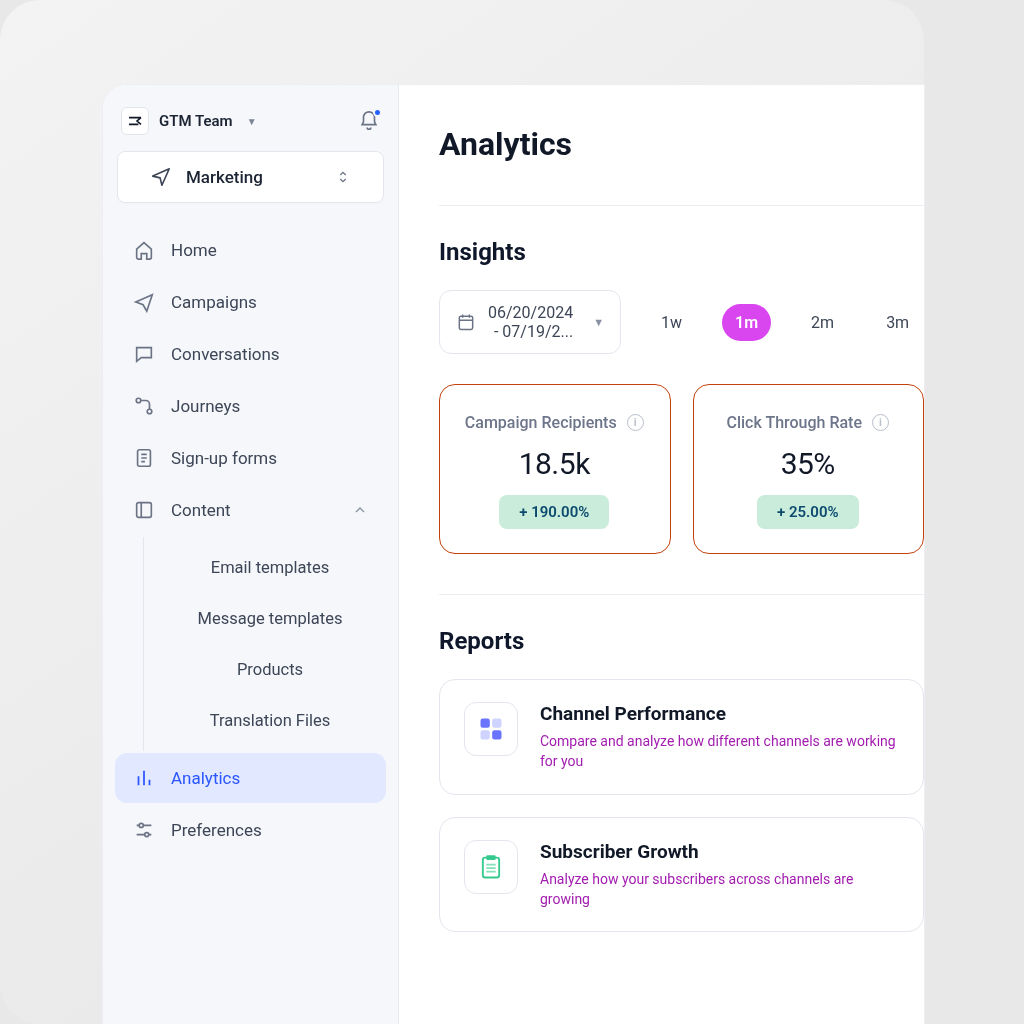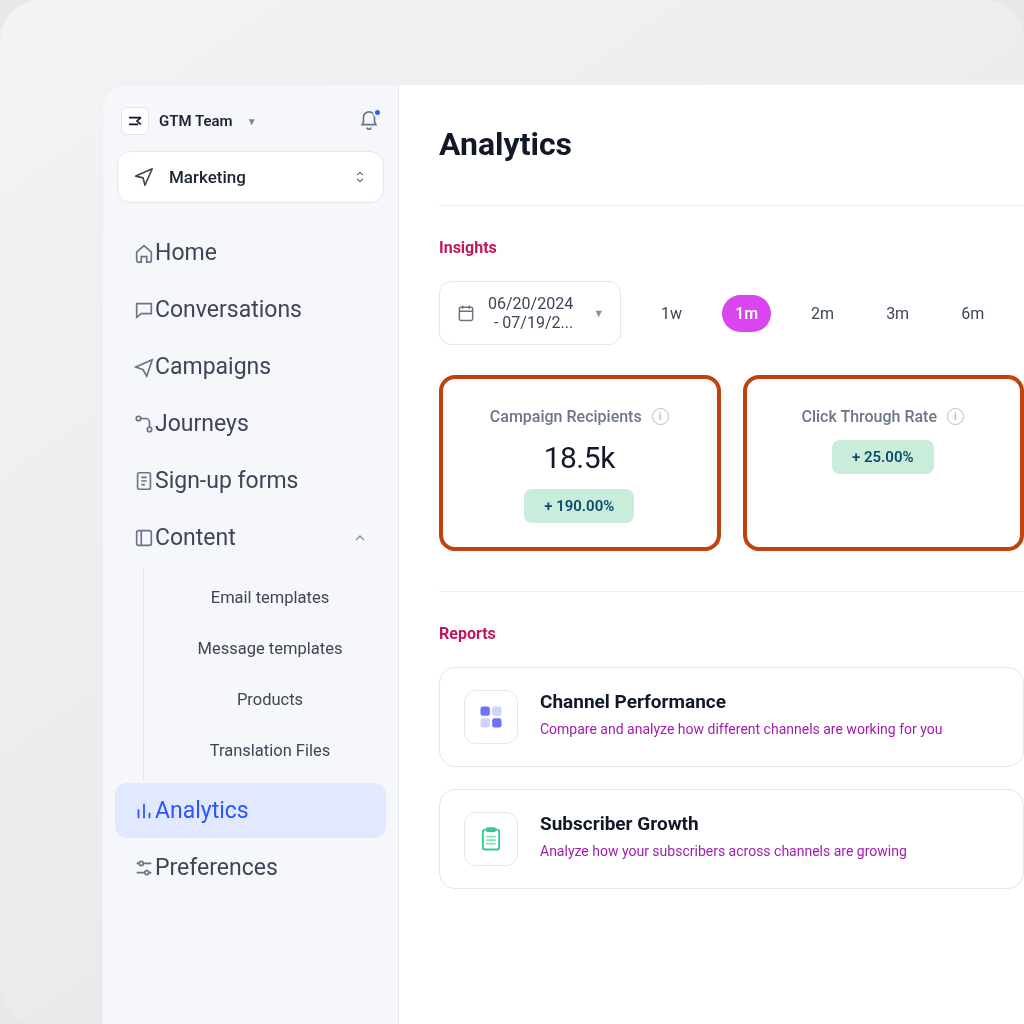--- a/index.html
+++ b/index.html
@@ -1,61 +1,61 @@
 <!DOCTYPE html>
 <html><head>
 <meta charset="utf-8">
 <style>
 * { box-sizing: border-box; margin: 0; padding: 0; }
 html, body { width: 1024px; height: 1024px; font-family: -apple-system, BlinkMacSystemFont, "Segoe UI", Roboto, sans-serif; background: #e8e8e8; overflow: hidden; }
-.outer { width: 1024px; height: 1024px; background: linear-gradient(145deg, #f3f3f3, #e5e5e5); position: relative; border-radius: 40px; }
+.outer { width: 924px; height: 1024px; background: linear-gradient(145deg, #f3f3f3, #e5e5e5); position: relative; border-radius: 40px; }
 .app-window { position: absolute; top: 85px; left: 103px; right: 0; bottom: 0; background: #fff; border-radius: 24px 0 0 0; box-shadow: 0 0 0 1px #eceef2; overflow: hidden; display: flex; }
 
 
 .sidebar { width: 296px; background: #f5f7fa; border-right: 1px solid #e6e9ef; display: flex; flex-direction: column; padding: 18px 12px 0 12px; }
 .sidebar-top { display: flex; align-items: center; justify-content: space-between; padding: 4px 6px 16px 6px; }
 .team-switch { display: flex; align-items: center; gap: 10px; }
 .logo-box { width: 28px; height: 28px; border: 1px solid #e1e4ea; border-radius: 6px; background: #fff; display: flex; align-items: center; justify-content: center; }
 .team-name { font-size: 15px; font-weight: 600; color: #1c2434; }
 .caret-down-sm { color: #7c8597; font-size: 10px; margin-left: 4px; }
 .bell-wrap { position: relative; width: 22px; height: 22px; color: #6b7385; }
 .bell-dot { position: absolute; top: -2px; right: -2px; width: 9px; height: 9px; background: #2361ff; border: 2px solid #f5f7fa; border-radius: 50%; }
 
-.workspace-select { background: #fff; border: 1px solid #e3e6ed; border-radius: 14px; padding: 14px 15px; display: flex; align-items: center; justify-content: space-between; margin: 0 2px 22px 2px; box-shadow: 0 1px 2px rgba(0,0,0,0.02); }
+.workspace-select { background: #fff; border: 1px solid #e3e6ed; border-radius: 8px; padding: 14px 32px; display: flex; align-items: center; justify-content: space-between; margin: 0 2px 22px 2px; box-shadow: 0 1px 2px rgba(0,0,0,0.02); }
 .workspace-left { display: flex; align-items: center; gap: 14px; }
 .workspace-label { font-size: 17px; font-weight: 500; color: #1c2434; }
 .sort-icon { color: #6b7385; }
 
 .nav { display: flex; flex-direction: column; gap: 2px; }
-.nav-item { display: flex; align-items: center; padding: 14px 18px; border-radius: 12px; font-size: 23px; color: #3d4657; cursor: pointer; }
+.nav-item { display: flex; align-items: center; gap: 16px; padding: 14px 18px; border-radius: 12px; font-size: 17px; color: #3d4657; cursor: pointer; }
 .nav-item .nav-icon { width: 22px; height: 22px; color: #6b7385; flex-shrink: 0; display: flex; align-items: center; justify-content: center; }
 .nav-item .chev { margin-left: auto; color: #8a93a6; }
 .nav-item.active { background: #e1e8ff; color: #2a55ff; }
 .nav-item.active .nav-icon { color: #2a55ff; }
 
 .sub-nav { margin-left: 28px; border-left: 1px solid #e3e6ed; padding: 6px 0 6px 0; display: flex; flex-direction: column; gap: 2px; }
 .sub-item { font-size: 16.5px; color: #3d4657; padding: 15px 12px 15px 22px; cursor: pointer; text-align: center; }
 
 
 .main { flex: 1; padding: 40px 0 0 40px; overflow: hidden; }
 .page-title { font-size: 32px; font-weight: 700; color: #111827; margin-bottom: 42px; }
 .divider { height: 1px; background: #ebedf2; margin-bottom: 32px; }
-.section-title { font-size: 16px; font-weight: 700; color: #be185d; margin-bottom: 24px; }
+.section-title { font-size: 24px; font-weight: 700; color: #0f172a; margin-bottom: 24px; }
 
 .insights-controls { display: flex; align-items: center; gap: 28px; margin-bottom: 30px; }
 .date-picker { display: flex; align-items: center; gap: 12px; border: 1px solid #e3e6ed; border-radius: 12px; padding: 12px 16px; font-size: 16px; color: #3d4657; background: #fff; text-align: right; }
 .date-picker .cal-icon { color: #6b7385; }
 .date-picker .dd { margin-left: 8px; color: #8a93a6; font-size: 11px; }
 
 .range-pills { display: flex; align-items: center; gap: 28px; font-size: 16px; color: #3d4657; }
 .pill { padding: 8px 12px; border-radius: 999px; cursor: pointer; }
 .pill.active { background: #d946ef; color: #fff; font-weight: 600; padding: 9px 13px; }
 
 .metric-row { display: flex; gap: 22px; margin-bottom: 40px; }
-.metric-card { width: 286px; border: 4px solid #c2410c; border-radius: 16px; padding: 28px 10px 24px 9px; text-align: center; }
+.metric-card { width: 286px; border: 1px solid #c2410c; border-radius: 16px; padding: 28px 10px 24px 9px; text-align: center; }
 .metric-label-row { display: flex; align-items: center; justify-content: center; gap: 10px; color: #6c7589; font-size: 16px; font-weight: 500; margin-bottom: 14px; }
 .info-icon { width: 17px; height: 17px; border: 1.5px solid #b7bdc9; border-radius: 50%; display: inline-flex; align-items: center; justify-content: center; font-size: 11px; color: #b7bdc9; font-weight: 600; }
 .metric-value { font-size: 30px; font-weight: 400; color: #111827; margin-bottom: 14px; letter-spacing: -0.5px; }
 .metric-delta { display: inline-block; background: #c9ecdb; color: #0c4a6e; font-size: 15px; font-weight: 600; padding: 8px 20px; border-radius: 8px; }
 
 .report-card { border: 1px solid #e3e6ed; border-radius: 16px; padding: 22px 24px; display: flex; gap: 22px; margin-bottom: 22px; align-items: flex-start; }
 .report-icon-box { width: 54px; height: 54px; border: 1px solid #e3e6ed; border-radius: 12px; display: flex; align-items: center; justify-content: center; flex-shrink: 0; }
 .report-title { font-size: 19px; font-weight: 700; color: #111827; margin-bottom: 6px; }
 .report-desc { font-size: 14px; color: #a21caf; line-height: 1.45; }
 
@@ -111,33 +111,33 @@
               <svg width="22" height="22" viewBox="0 0 24 24" fill="none" stroke="currentColor" stroke-width="1.8">
                 <path d="M4 11l8-7 8 7v9a2 2 0 0 1-2 2h-3v-6h-6v6H6a2 2 0 0 1-2-2v-9z"></path>
               </svg>
             </span>
           <span>Home</span>
         </div>
 
         <div class="nav-item">
           <span class="nav-icon">
               <svg width="22" height="22" viewBox="0 0 24 24" fill="none" stroke="currentColor" stroke-width="1.8">
+                <path d="M3 12l18-8-6 18-4-7-8-3z"></path>
+              </svg>
+            </span>
+          <span>Campaigns</span>
+        </div>
+
+        <div class="nav-item">
+          <span class="nav-icon">
+              <svg width="22" height="22" viewBox="0 0 24 24" fill="none" stroke="currentColor" stroke-width="1.8">
                 <path d="M4 5h16v11H9l-5 4V5z"></path>
               </svg>
             </span>
           <span>Conversations</span>
-        </div>
-
-        <div class="nav-item">
-          <span class="nav-icon">
-              <svg width="22" height="22" viewBox="0 0 24 24" fill="none" stroke="currentColor" stroke-width="1.8">
-                <path d="M3 12l18-8-6 18-4-7-8-3z"></path>
-              </svg>
-            </span>
-          <span>Campaigns</span>
         </div>
 
         <div class="nav-item">
           <span class="nav-icon">
               <svg width="22" height="22" viewBox="0 0 24 24" fill="none" stroke="currentColor" stroke-width="1.8">
                 <circle cx="6" cy="6" r="2.5"></circle>
                 <circle cx="18" cy="18" r="2.5"></circle>
                 <path d="M8 6h6a4 4 0 0 1 4 4v6"></path>
               </svg>
             </span>
@@ -234,20 +234,21 @@
             <span class="info-icon">i</span>
           </div>
           <div class="metric-value">18.5k</div>
           <div class="metric-delta">+ 190.00%</div>
         </div>
         <div class="metric-card">
           <div class="metric-label-row">
             <span>Click Through Rate</span>
             <span class="info-icon">i</span>
           </div>
+          <div class="metric-value">35%</div>
           <div class="metric-delta">+ 25.00%</div>
         </div>
       </div>
 
       <div class="divider"></div>
 
       <h2 class="section-title">Reports</h2>
 
       <div class="report-card">
         <div class="report-icon-box">

